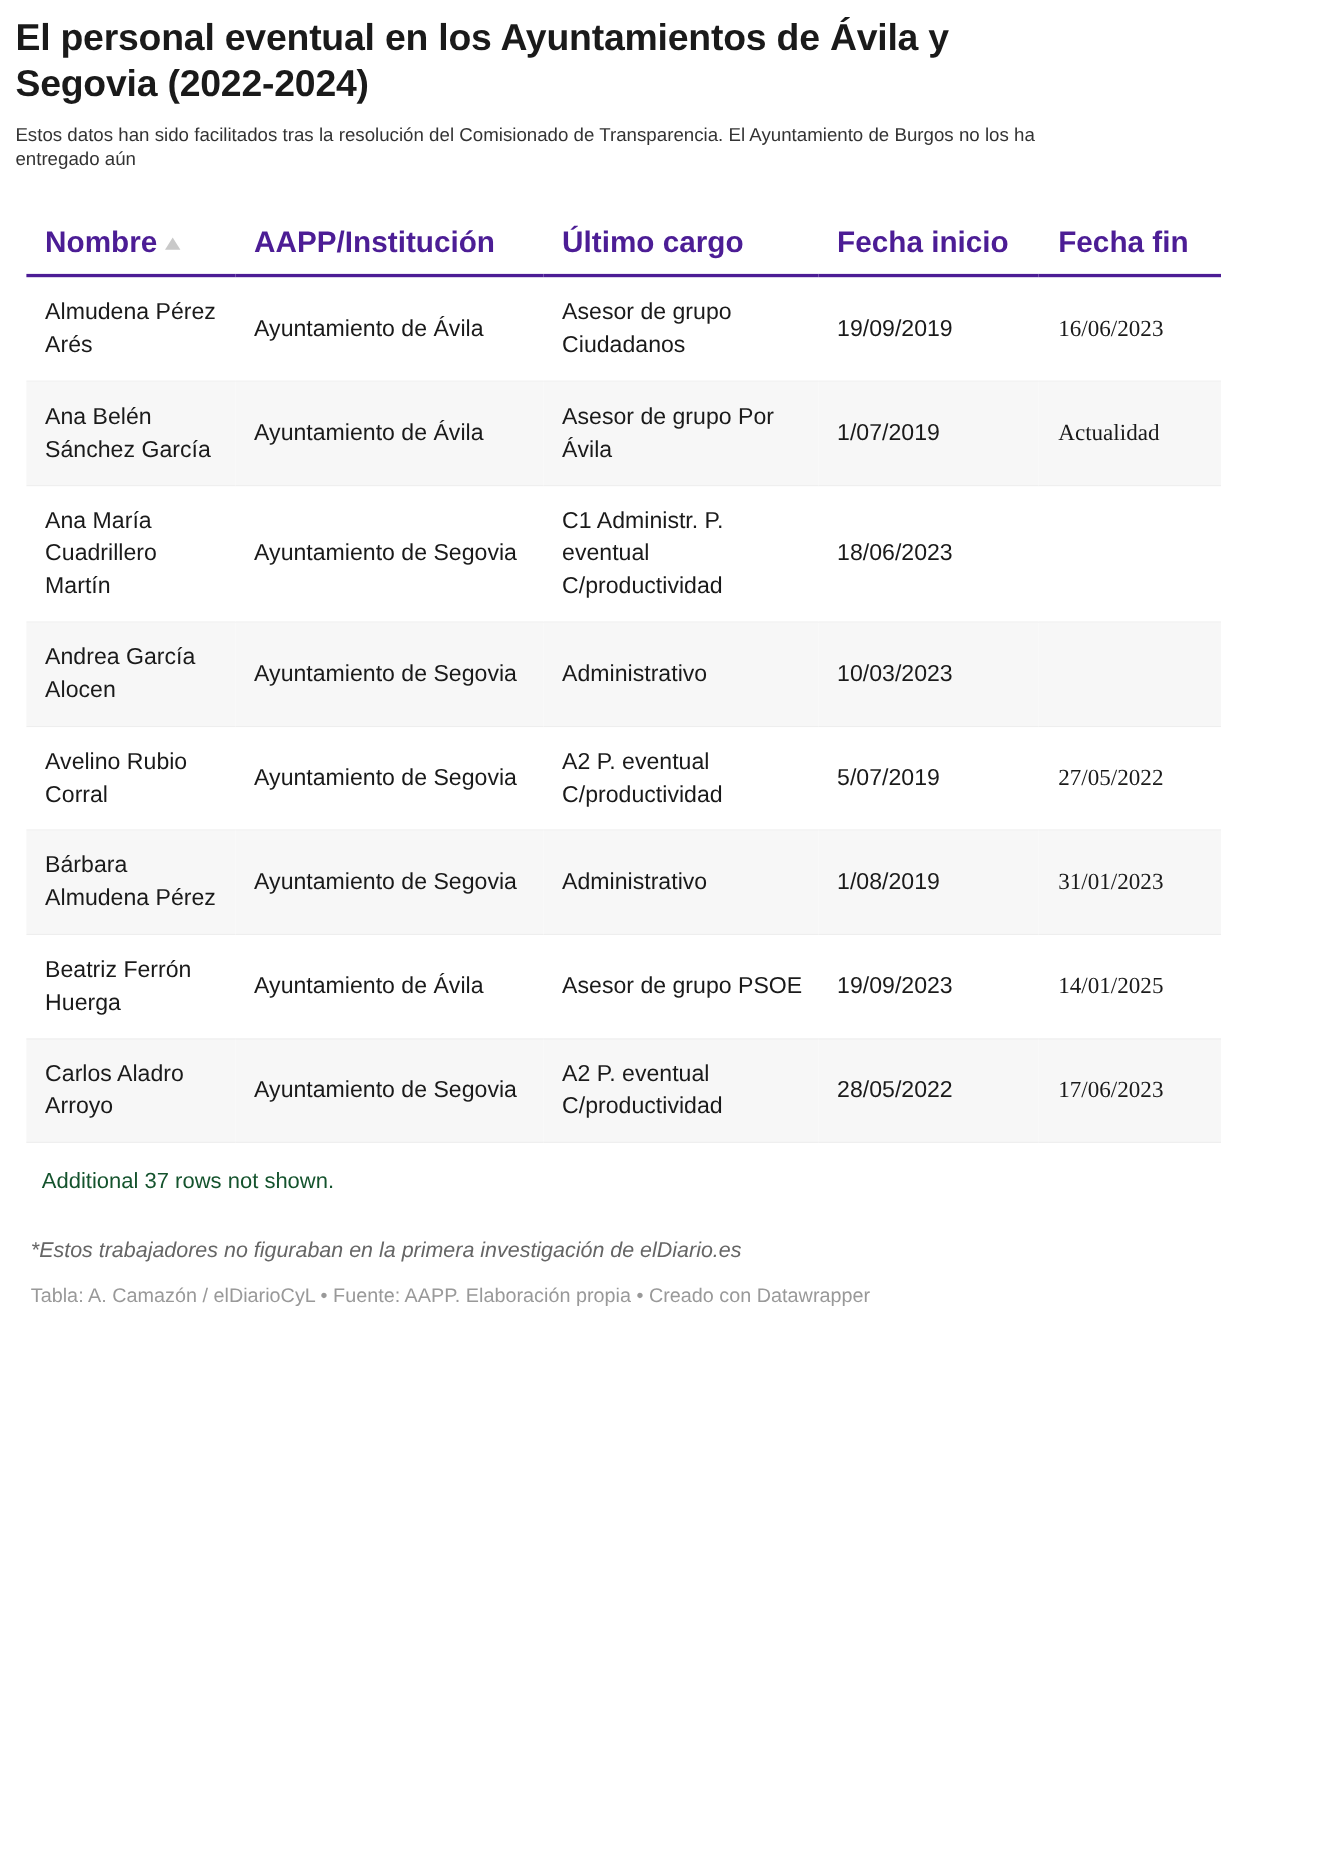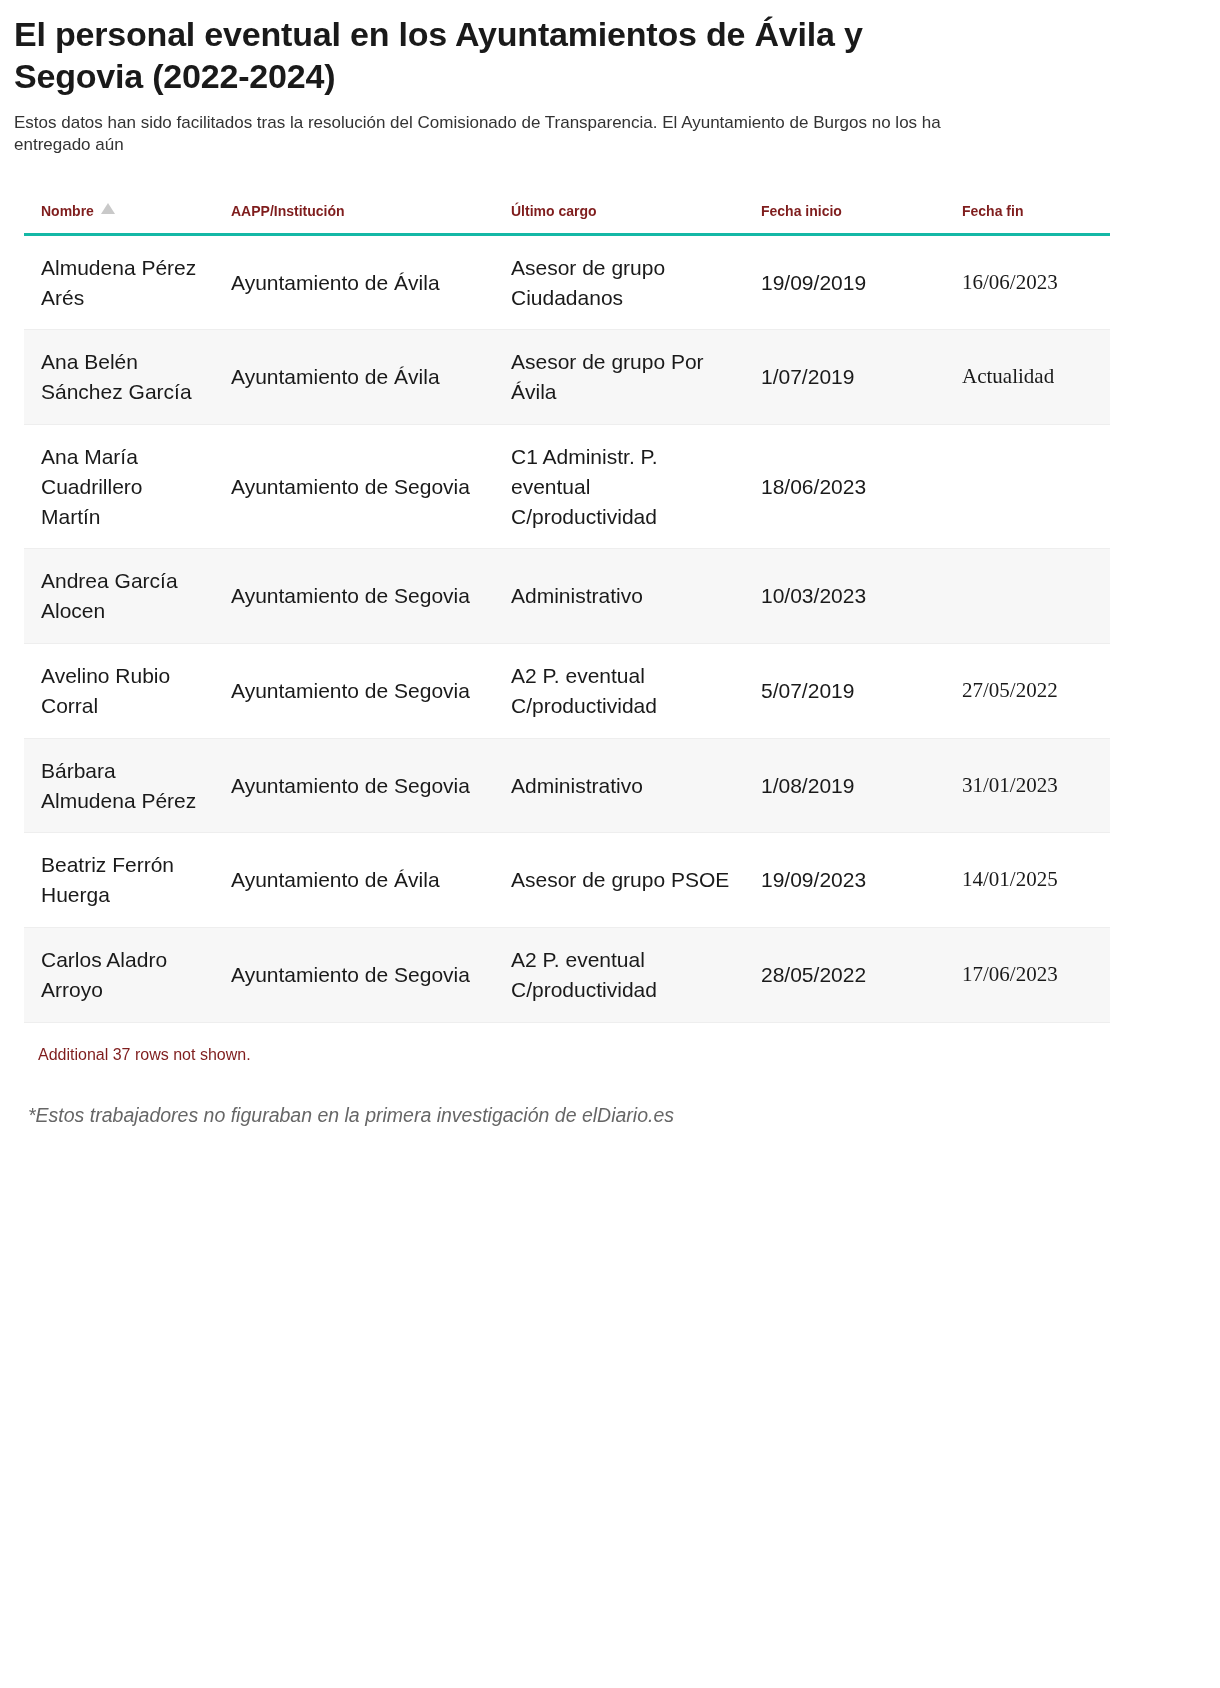--- a/index.html
+++ b/index.html
@@ -50,28 +50,28 @@
     border-collapse: collapse;
     table-layout: fixed;
   }
   table.dw col.c-nombre   { width: 190px; }
   table.dw col.c-aapp     { width: 280px; }
   table.dw col.c-cargo    { width: 250px; }
   table.dw col.c-inicio   { width: 200px; }
   table.dw col.c-fin      { width: 166px; }
 
   table.dw thead th {
-    font-size: 14px;
+    font-size: 27px;
     font-weight: 700;
-    color: #7f1d1d;
+    color: #4c1d95;
     text-align: left;
     vertical-align: bottom;
     padding: 0 12px 12px 17px;
     line-height: 1.28;
-    border-bottom: 3px solid #14b8a6;
+    border-bottom: 3px solid #4c1d95;
     white-space: normal;
   }
   table.dw thead th.th-fin { padding-left: 18px; }
   .sort-arrow {
     display: inline-block;
     margin-left: 7px;
     width: 0;
     height: 0;
     border-left: 7px solid transparent;
     border-right: 7px solid transparent;
@@ -87,22 +87,22 @@
     padding: 17px 12px 17px 17px;
     border-bottom: 1px solid #eeeeee;
   }
   table.dw tbody td.td-fin { padding-left: 18px; font-family: Liberation Serif, serif; }
   table.dw tbody tr:nth-child(even) td { background: #f7f7f7; }
   table.dw tbody tr:last-child td { border-bottom: 1px solid #eeeeee; }
 
   
   .rows-note {
     margin: 22px 0 0 14px;
-    font-size: 16px;
-    color: #7f1d1d;
+    font-size: 20px;
+    color: #14532d;
     line-height: 1.3;
   }
   .footer {
     margin: 37px 0 0 14px;
   }
   .footnote {
     font-size: 19.5px;
     font-style: italic;
     color: #666666;
     line-height: 1.4;
@@ -200,15 +200,16 @@
             <td class="td-fin">17/06/2023</td>
           </tr>
         </tbody>
     </table>
 
     <div class="rows-note">Additional 37 rows not shown.</div>
   </div>
 
   <div class="footer">
     <div class="footnote">*Estos trabajadores no figuraban en la primera investigación de elDiario.es</div>
+    <div class="credits">Tabla: A. Camazón / elDiarioCyL • Fuente: AAPP. Elaboración propia • Creado con Datawrapper</div>
   </div>
 
 </div>
 
 </body></html>

